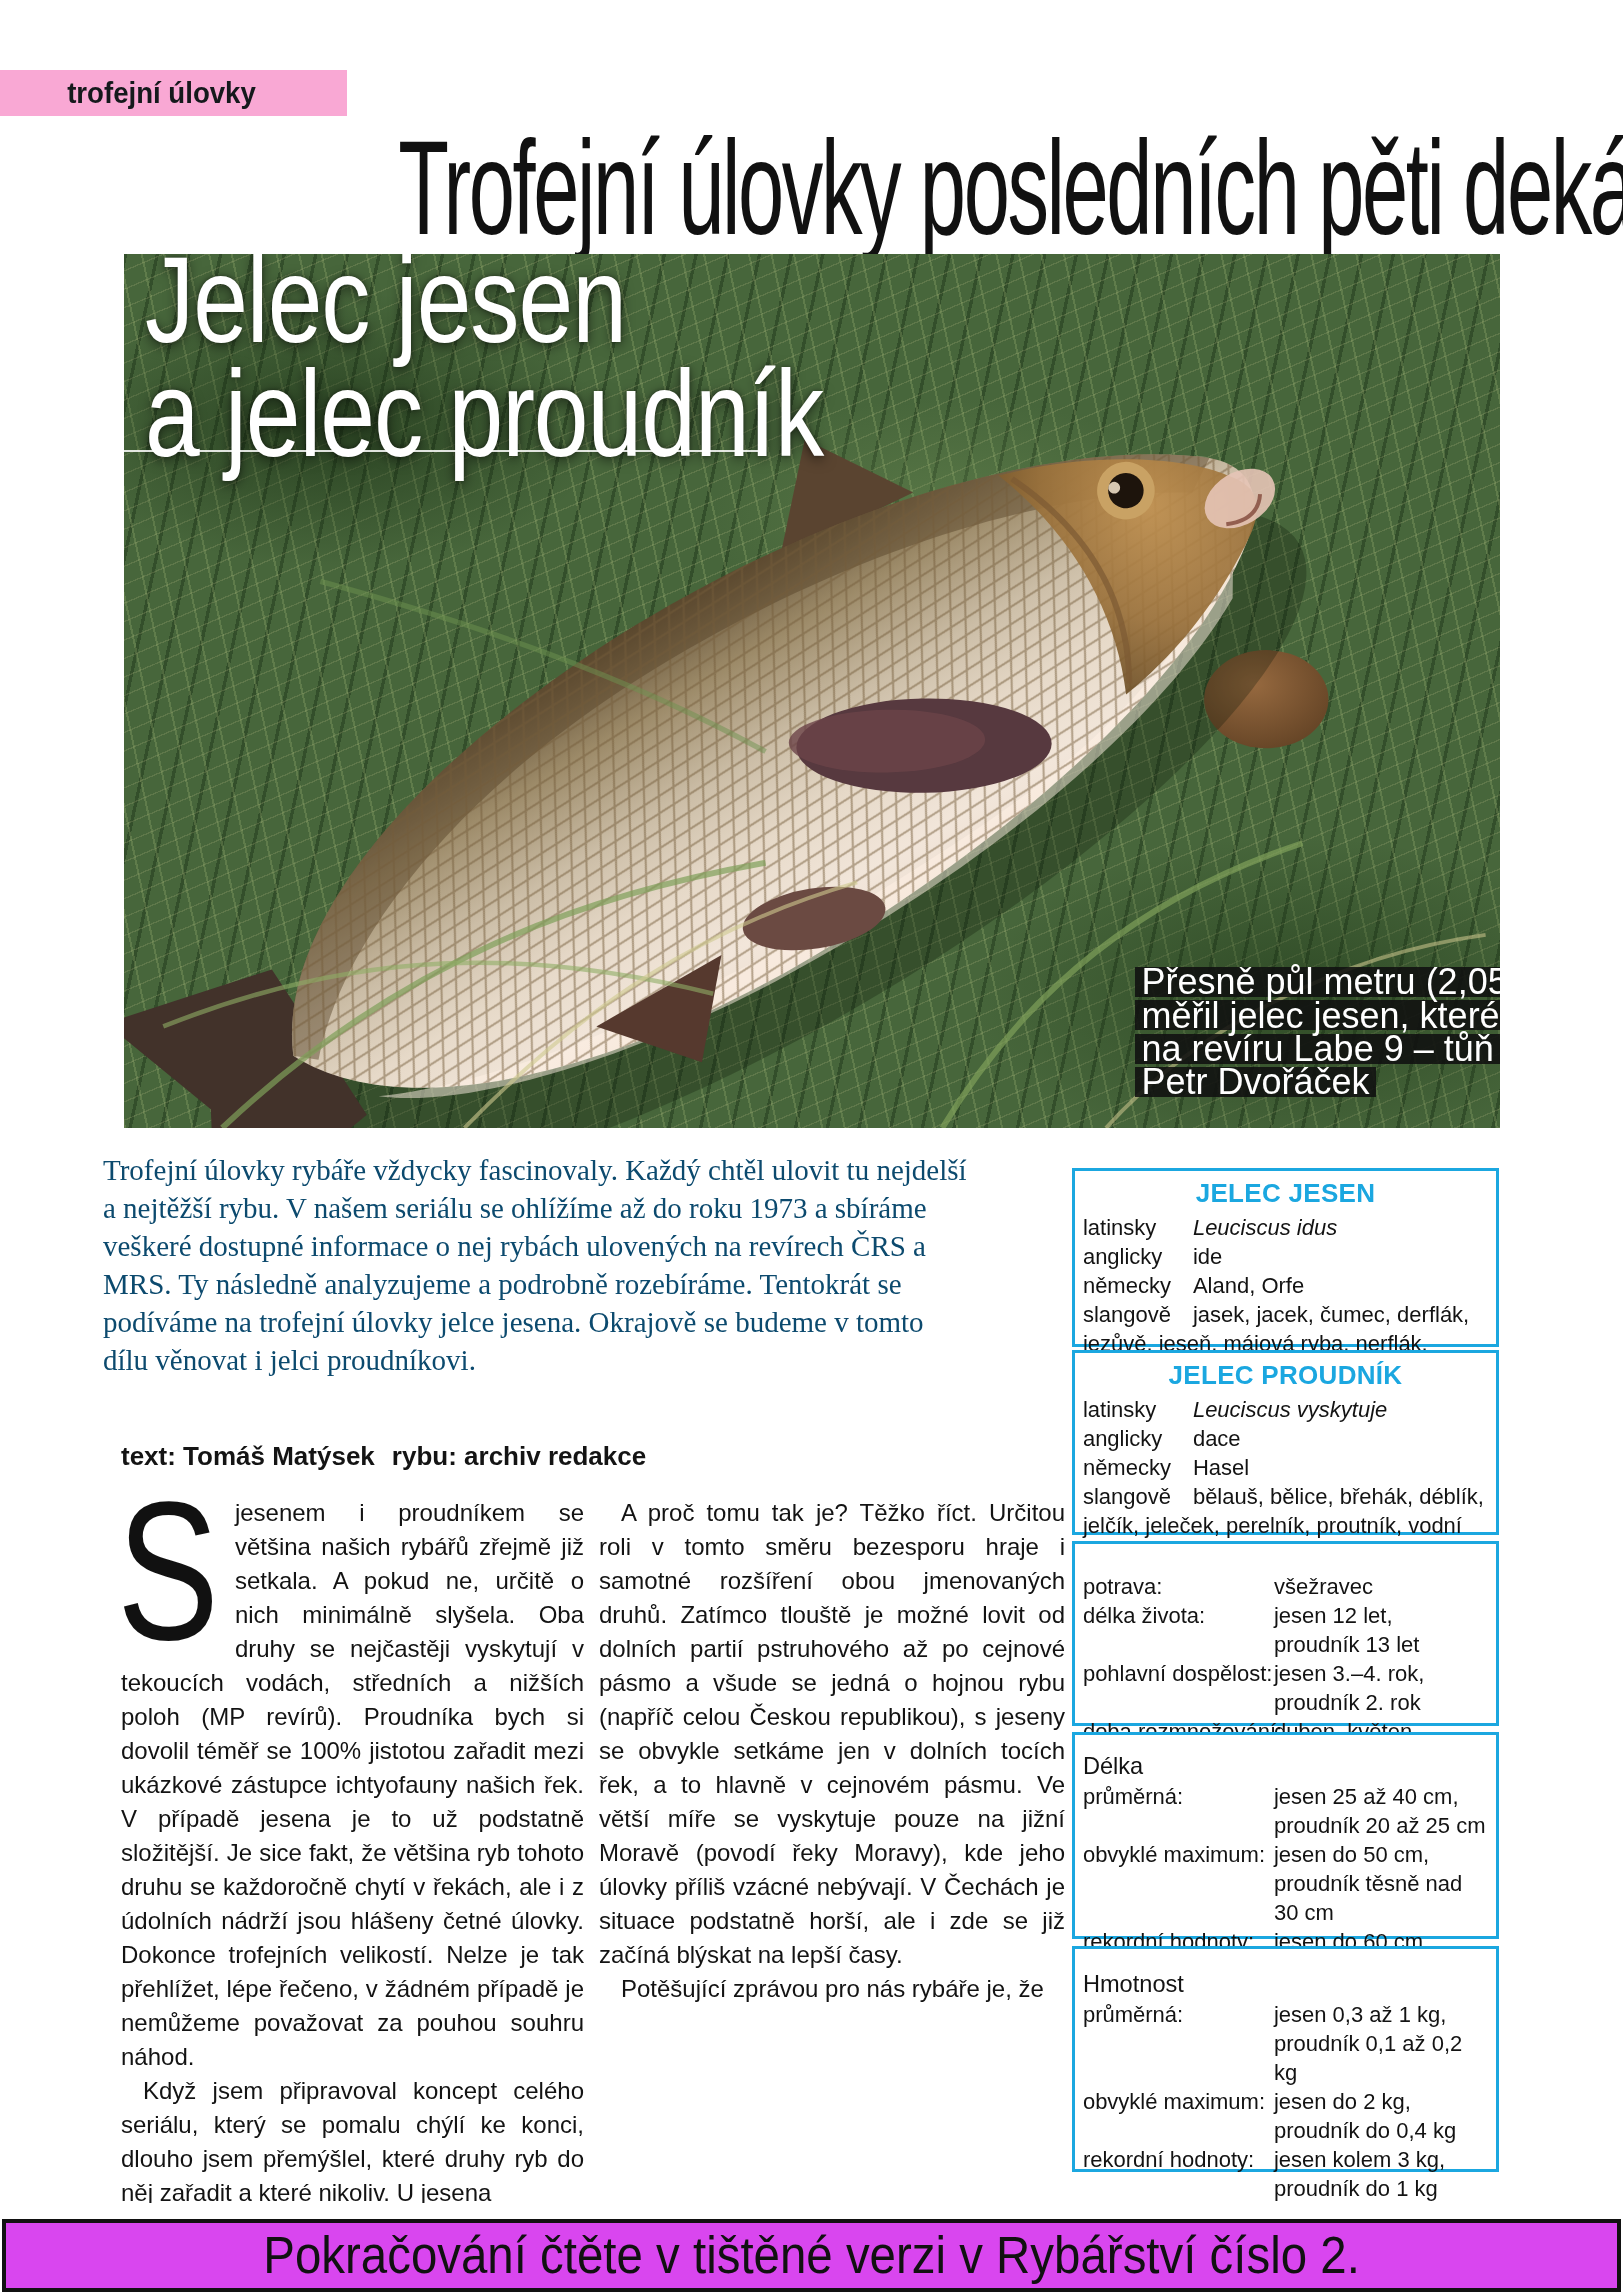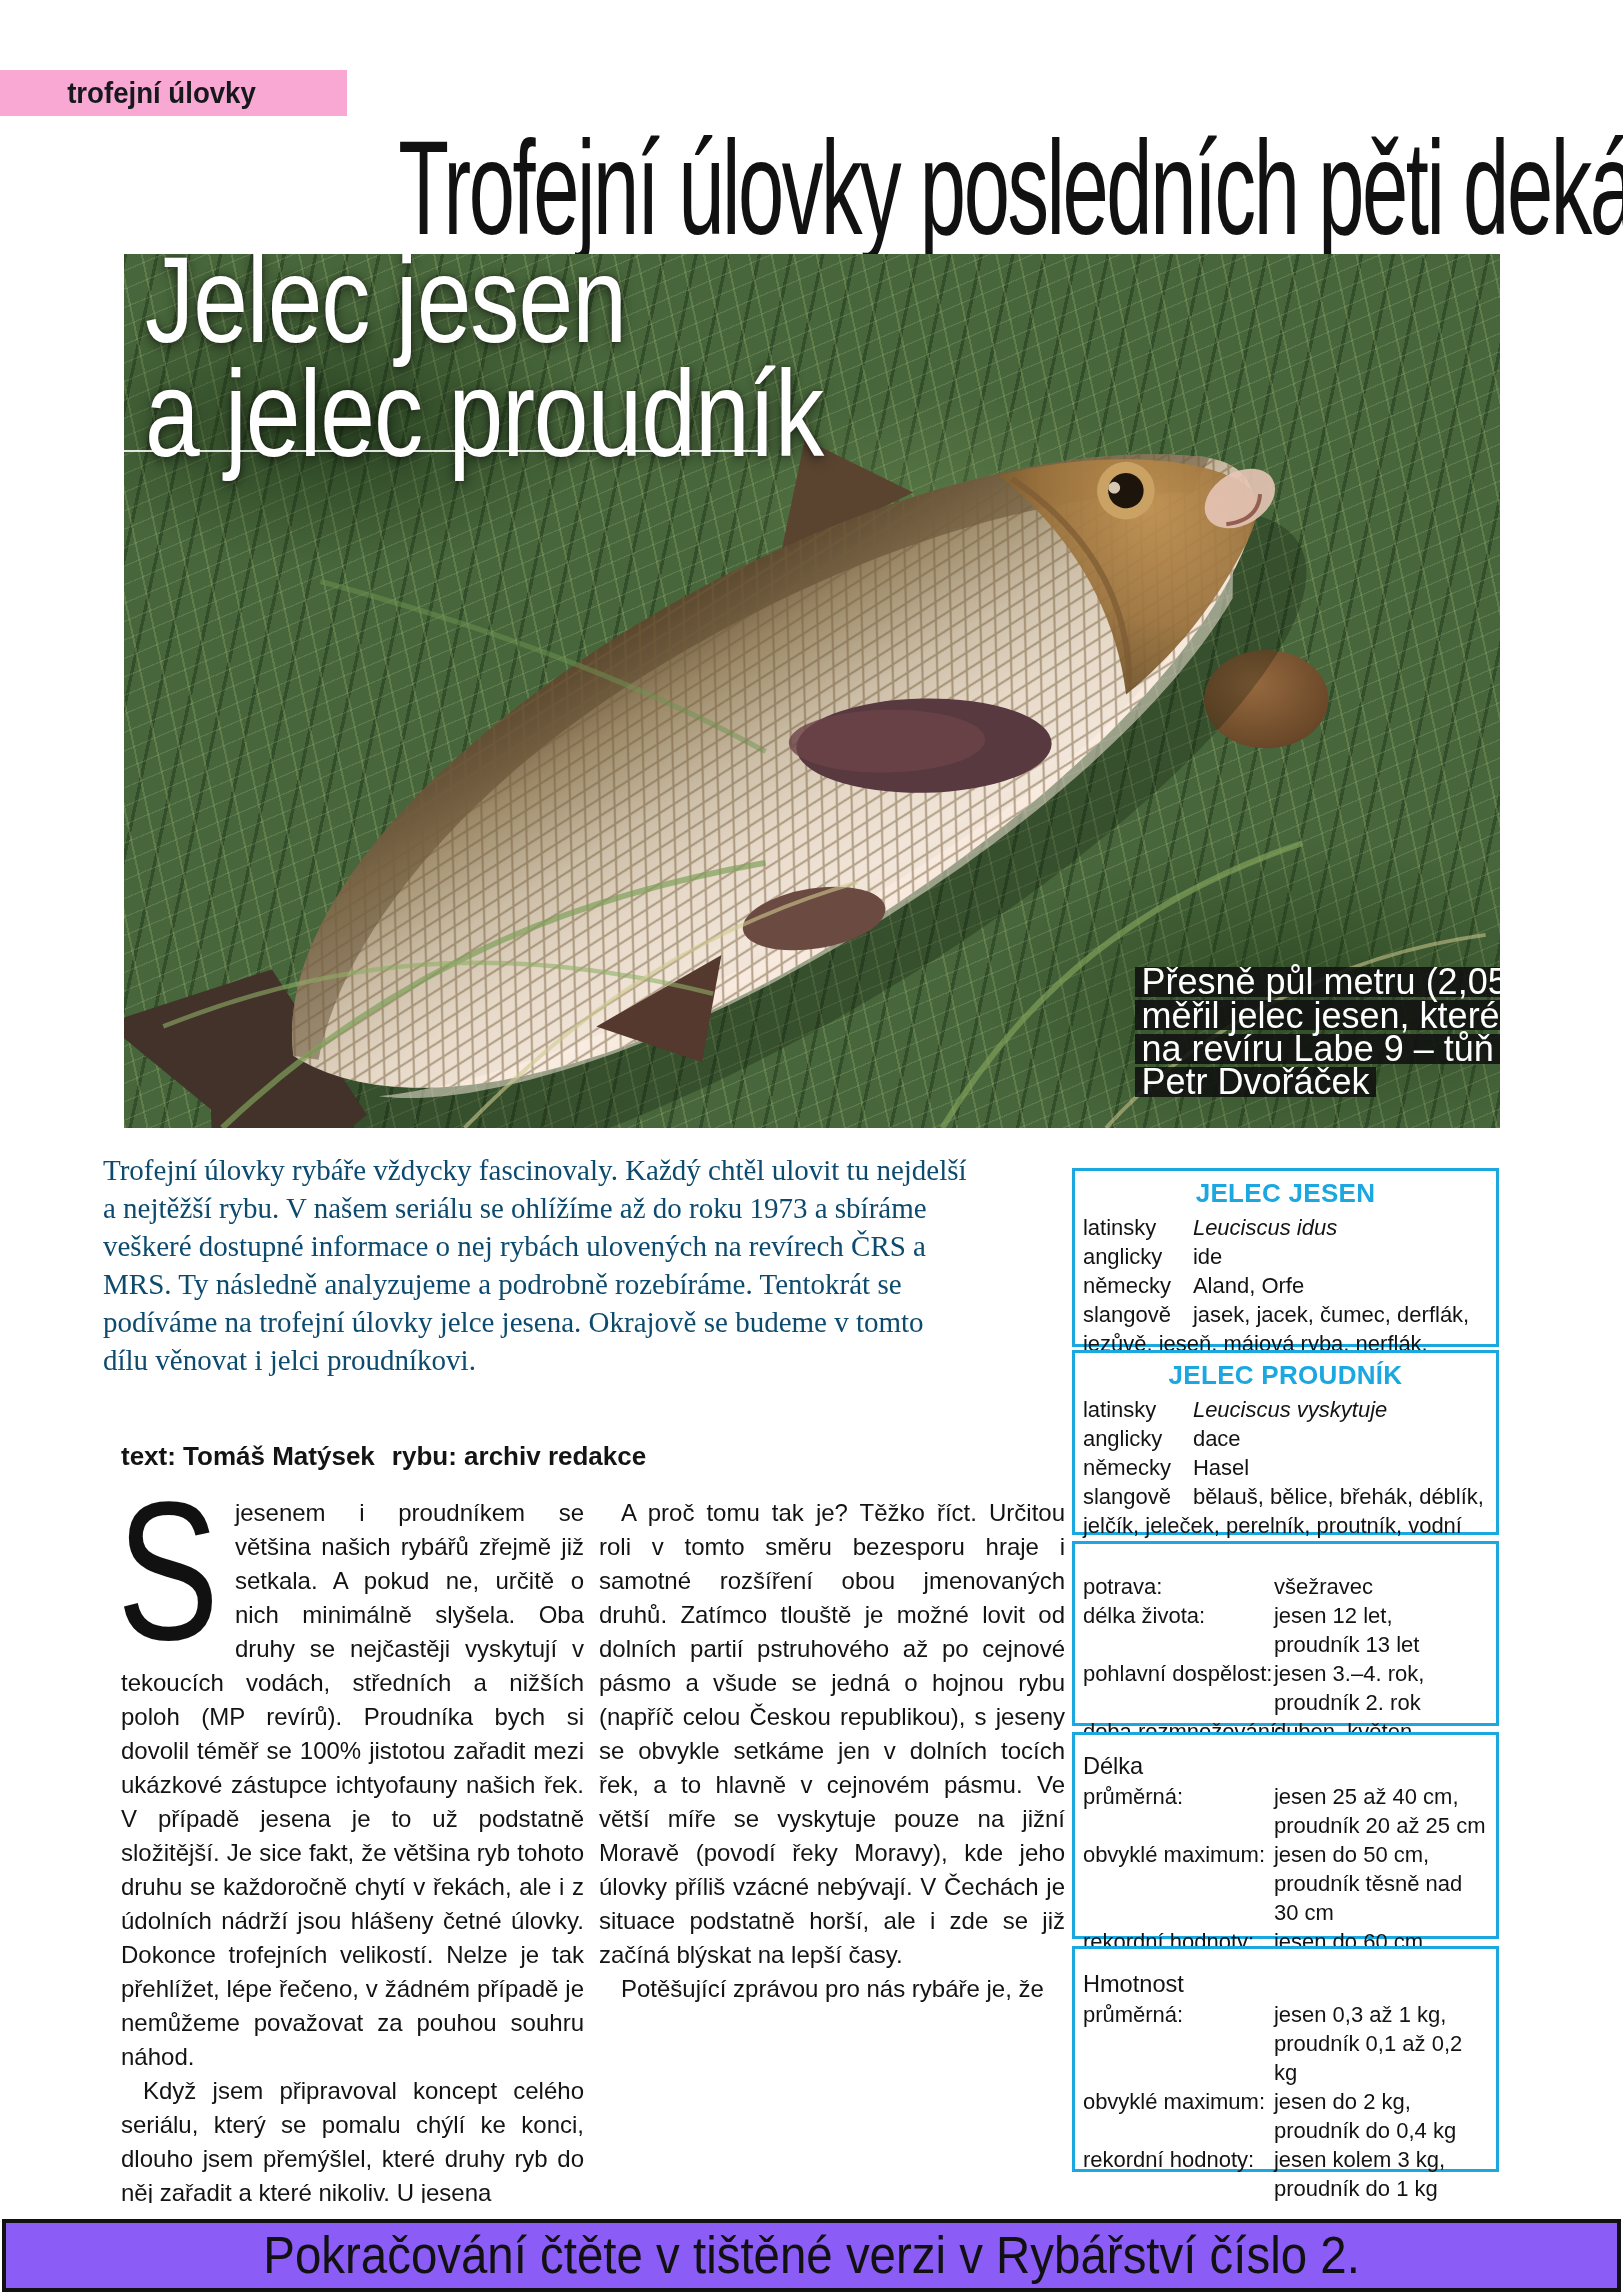--- a/index.html
+++ b/index.html
@@ -68,21 +68,21 @@
   .kv-value{white-space:pre-line;}
   .box-heading{font-size:23.6px;line-height:31px;}
   .b1{top:1168px;height:179px;}
   .b2{top:1350px;height:185px;}
   .b3{top:1541px;height:185px;padding-top:27.5px;}
   .b4{top:1732px;height:207px;padding-top:16px;}
   .b5{top:1946px;height:226px;padding-top:19.6px;}
 
   
   .footer{position:absolute;left:2px;top:2219px;width:1619px;height:73px;box-sizing:border-box;
-          border:4.6px solid #111111;display:flex;align-items:center;justify-content:center;background:#8b5cf6;}
+          border:4.6px solid #111111;display:flex;align-items:center;justify-content:center;background:#d946ef;}
   .footer span{font-size:51px;white-space:nowrap;transform:scaleX(.93);transform-origin:center center;color:#111;}
 </style>
 </head>
 <body>
 
 <div class="page">
 
   <div class="tag">
     <span>trofejní úlovky</span>
   </div>

